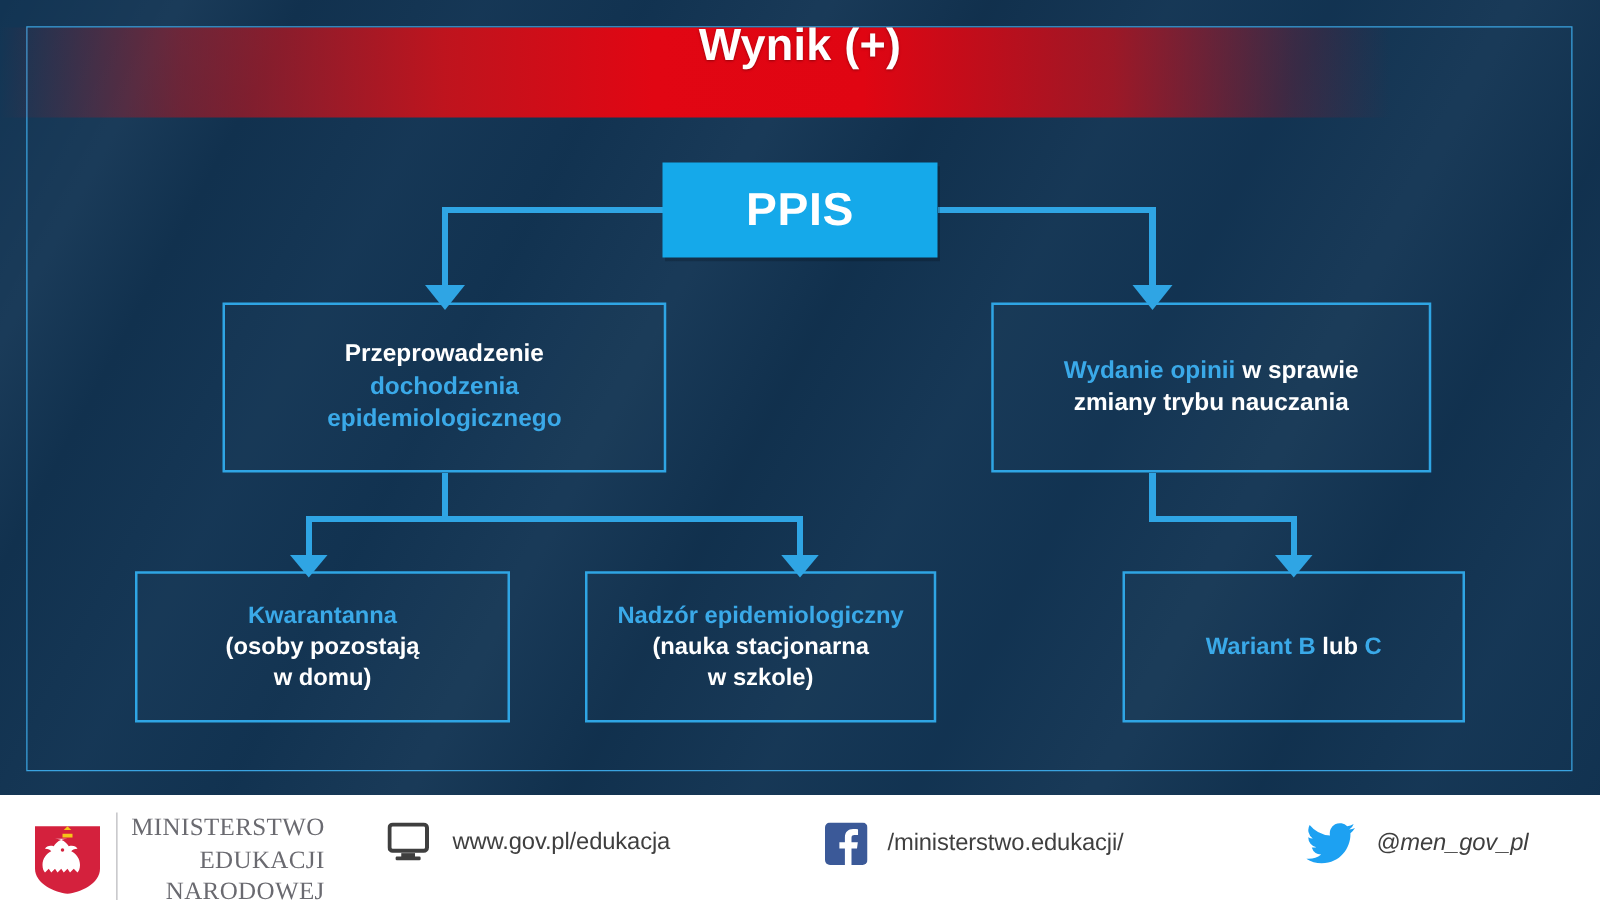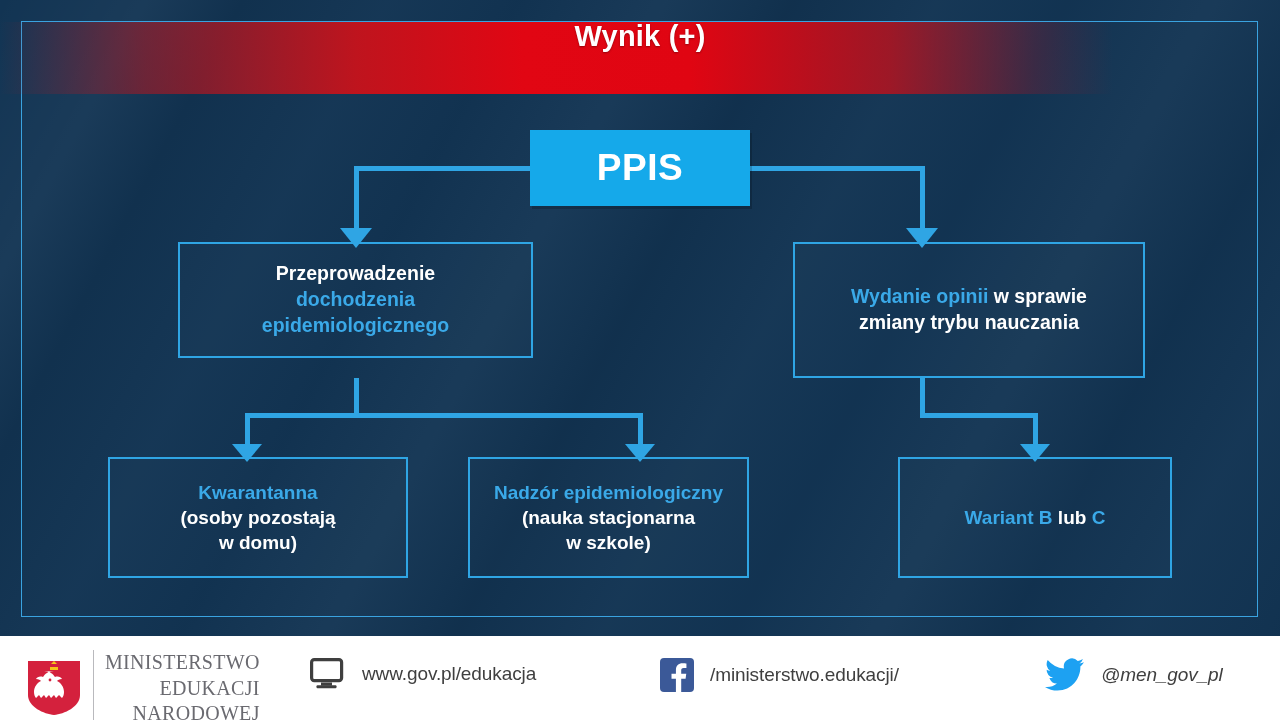--- a/index.html
+++ b/index.html
@@ -80,21 +80,21 @@
         rgba(190,16,27,0.80) 80%,
         rgba(150,22,40,0.30) 93%,
         rgba(120,25,48,0.00) 100%);
   }
   #banner-title {
     position: absolute;
     left: 0; top: 0;
     width: 1280px; height: 72px;
     display: flex; align-items: center; justify-content: center;
     color: #ffffff;
-    font-size: 29px;
+    font-size: 36px;
     font-weight: bold;
     letter-spacing: .2px;
     text-shadow: 0 1px 2px rgba(0,0,0,.35);
   }
 
   
   .node {
     position: absolute;
     box-sizing: border-box;
     display: flex;
@@ -116,21 +116,21 @@
     left: 530px; top: 130px;
     width: 220px; height: 76px;
     background: #15a9ea;
     color: #ffffff;
     font-size: 37px;
     letter-spacing: .5px;
     box-shadow: 2px 3px 0 rgba(0,0,0,0.18);
   }
   #node-dochodzenie {
     left: 178px; top: 242px;
-    width: 355px; height: 116px;
+    width: 355px; height: 136px;
     font-size: 19.5px;
   }
   #node-opinia {
     left: 793px; top: 242px;
     width: 352px; height: 136px;
     font-size: 19.5px;
   }
   #node-kwarantanna {
     left: 108px; top: 457px;
     width: 300px; height: 121px;

